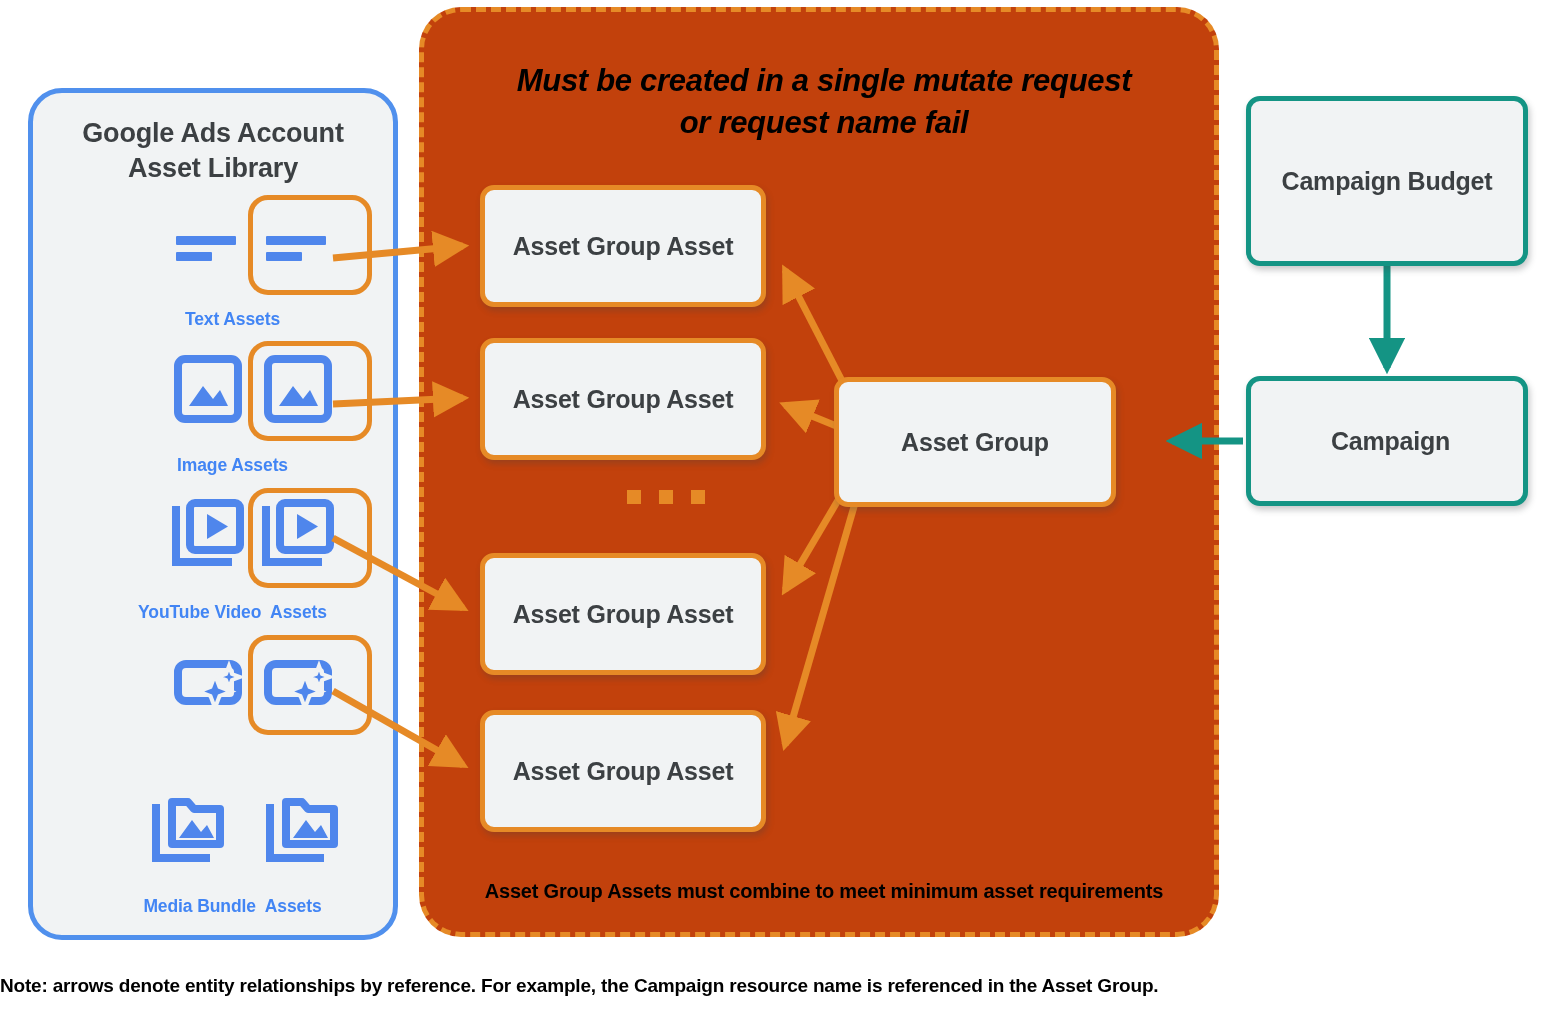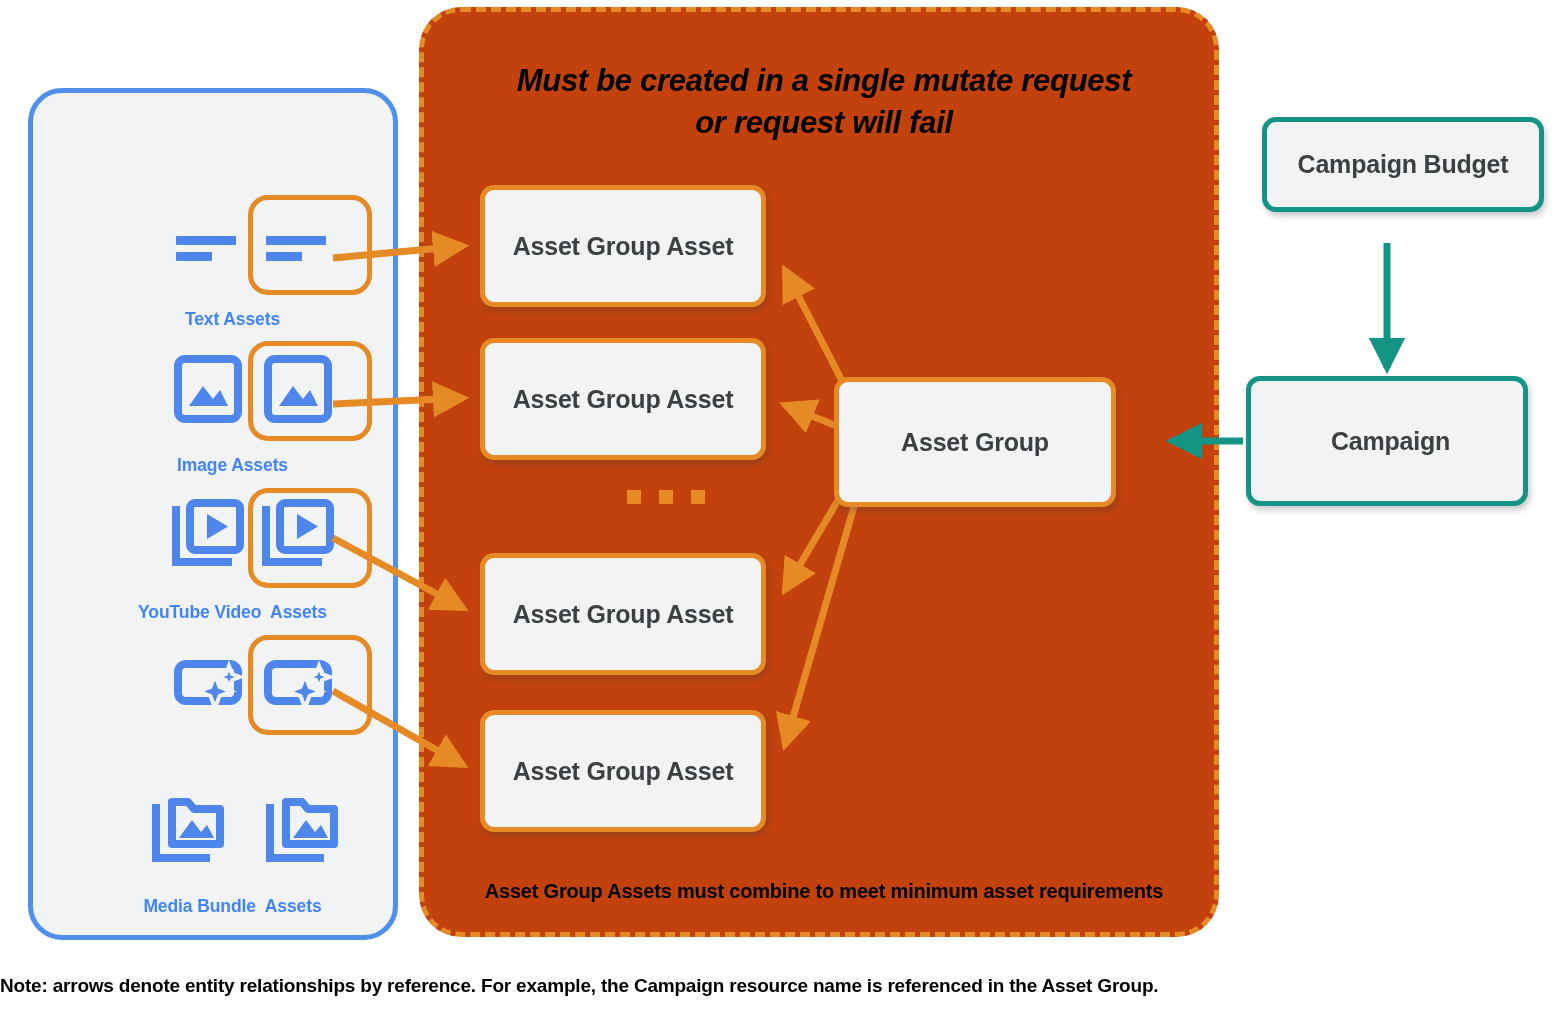--- a/index.html
+++ b/index.html
@@ -143,21 +143,21 @@
     box-shadow: 2px 4px 6px rgba(60,64,67,0.28);
   }
   .node.orange { border: 5px solid #e68a26; }
   .node.teal   { border: 5px solid #149484; }
 
   #aga-1 { left: 480px; top: 185px;  width: 286px; height: 122px; }
   #aga-2 { left: 480px; top: 338px;  width: 286px; height: 122px; }
   #aga-3 { left: 480px; top: 553px;  width: 286px; height: 122px; }
   #aga-4 { left: 480px; top: 710px;  width: 286px; height: 122px; }
   #asset-group-node { left: 834px; top: 377px; width: 282px; height: 130px; }
-  #campaign-budget-node { left: 1246px; top: 117px; width: 282px; height: 95px; margin-left: 16px; }
+  #campaign-budget-node { left: 1246px; top: 96px; width: 282px; height: 170px; }
   #campaign-node { left: 1246px; top: 376px; width: 282px; height: 130px; padding-left: 7px; }
 
   
   #ellipsis {
     position: absolute;
     left: 627px;
     top: 490px;
     display: flex;
     gap: 18px;
   }
@@ -189,20 +189,24 @@
     letter-spacing: -0.2px;
   }
 </style>
 </head>
 <body>
 
 <div id="stage">
 
   <div id="asset-library">
 
+    <div id="library-title">
+      <div>Google Ads Account</div>
+      <div>Asset Library</div>
+    </div>
 
     <div class="asset-row" style="top:112px;">
       <div class="icon-pair">
         <div class="icon-slot left">
           <svg width="76" height="76" viewBox="0 0 76 76">
             <rect class="g-blue" x="6" y="31" width="60" height="9" rx="1"></rect>
             <rect class="g-blue" x="6" y="47" width="36" height="9" rx="1"></rect>
           </svg>
         </div>
         <div class="hl-box"></div>
@@ -294,21 +298,21 @@
         </div>
       </div>
       <div class="asset-caption" style="top:104px;">Media Bundle  Assets</div>
     </div>
 
   </div>
 
   <div id="mutate-container">
     <div id="mutate-title">
       <div>Must be created in a single mutate request</div>
-      <div>or request will fail</div>
+      <div>or request name fail</div>
     </div>
     <div id="mutate-footnote">Asset Group Assets must combine to meet minimum asset requirements</div>
   </div>
 
   <svg id="connectors" viewBox="0 0 1552 1017">
     <defs>
       <marker id="arrow-orange" markerWidth="5.2" markerHeight="5.2" refX="4.3" refY="2.6" orient="auto">
         <path d="M0,0 L5.2,2.6 L0,5.2 Z" fill="#e68a26"></path>
       </marker>
       <marker id="arrow-teal" markerWidth="5.2" markerHeight="5.2" refX="4.3" refY="2.6" orient="auto">

